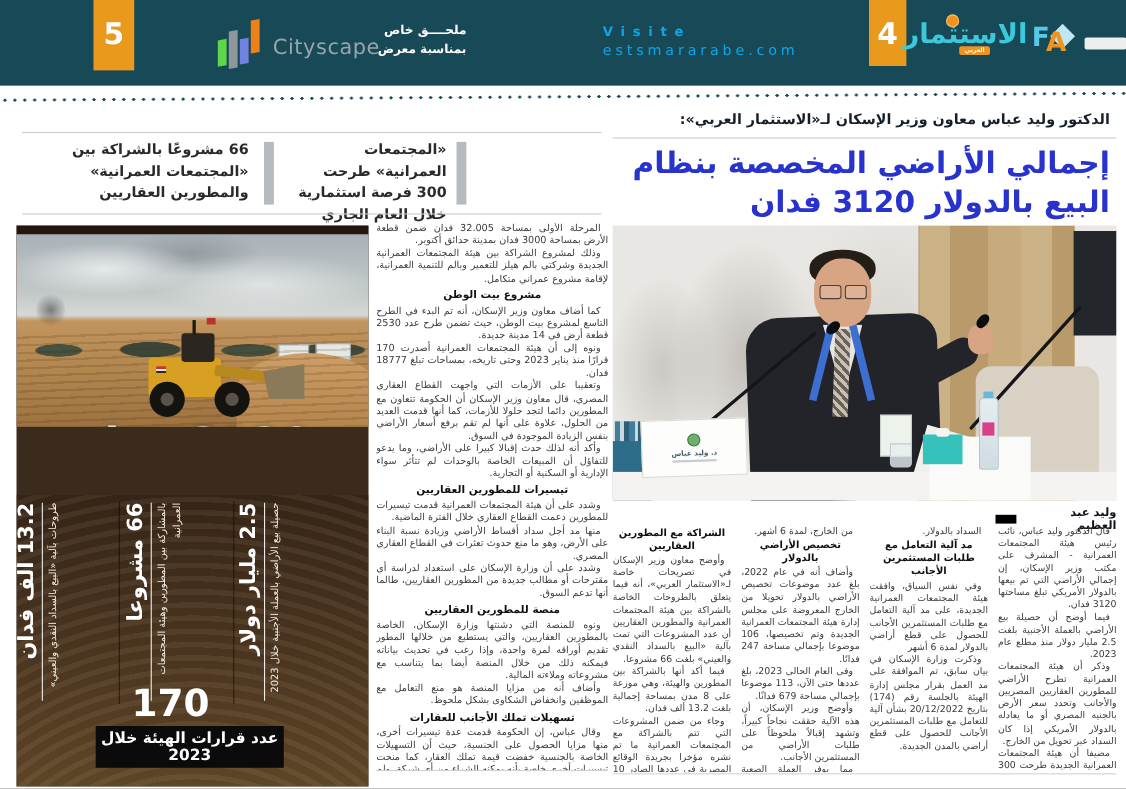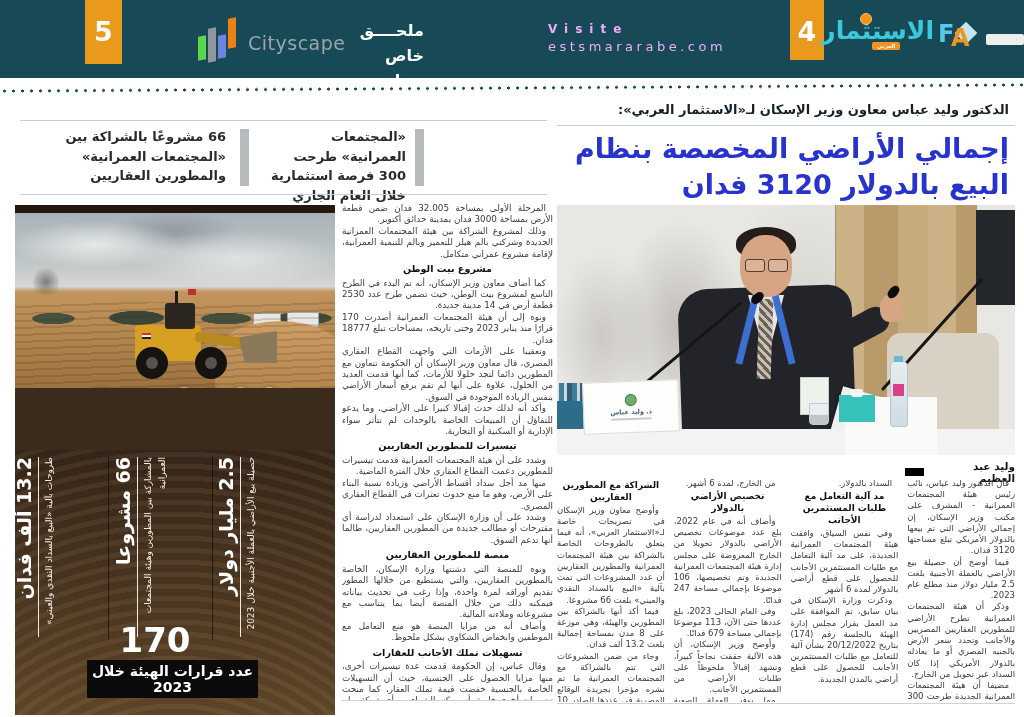--- a/index.html
+++ b/index.html
@@ -17,22 +17,22 @@
   .badge5{left:85px;top:0;width:37px;height:64px;}
   .badge4{left:790px;top:0;width:34px;height:60px;}
   .cslogo{position:absolute;left:198px;top:18px;display:flex;align-items:flex-end;height:44px;}
   .csbar{display:inline-block;width:8px;margin-right:2px;transform:skewY(-10deg);}
   .csb1{height:24px;background:#5ed649;margin-bottom:2px;}
   .csb2{height:34px;background:#8f979d;}
   .csb3{height:23px;background:#7282e0;margin-bottom:4px;}
   .csb4{height:30px;background:#ef8018;margin-bottom:14px;}
   .csword{position:absolute;left:248px;top:32px;color:#9aa5ab;font-size:19px;letter-spacing:.5px;}
   .suppl{position:absolute;left:338px;top:19px;width:86px;color:#fff;font-weight:bold;
-     font-size:16px;line-height:1.55;text-align:right;direction:rtl;}
-  .visite{position:absolute;left:548px;top:22px;color:#f0abfc;}
+     font-size:11px;line-height:1.55;text-align:right;direction:rtl;}
+  .visite{position:absolute;left:548px;top:22px;color:#0ea5e9;}
   .visite .l1{font-size:12px;font-weight:bold;letter-spacing:7px;}
   .visite .l2{font-size:13px;letter-spacing:3.5px;margin-top:3px;}
   .eslogo{position:absolute;left:826px;top:16px;width:108px;direction:rtl;color:#3cc8da;
      font-size:25px;font-weight:bold;}
   .eslogo .orn{position:absolute;left:34px;top:-3px;width:10px;height:10px;border-radius:50%;
      background:#ef9420;border:1.5px solid #f7c06a;}
   .eslogo .ribbon{position:absolute;left:46px;bottom:-5px;background:#ef9420;color:#fff;
      font-size:5.5px;font-weight:bold;padding:1px 5px;border-radius:2px;}
   .famark{position:absolute;left:938px;top:18px;width:44px;height:40px;}
   .famark .diamond{position:absolute;left:20px;top:7px;width:16px;height:16px;

